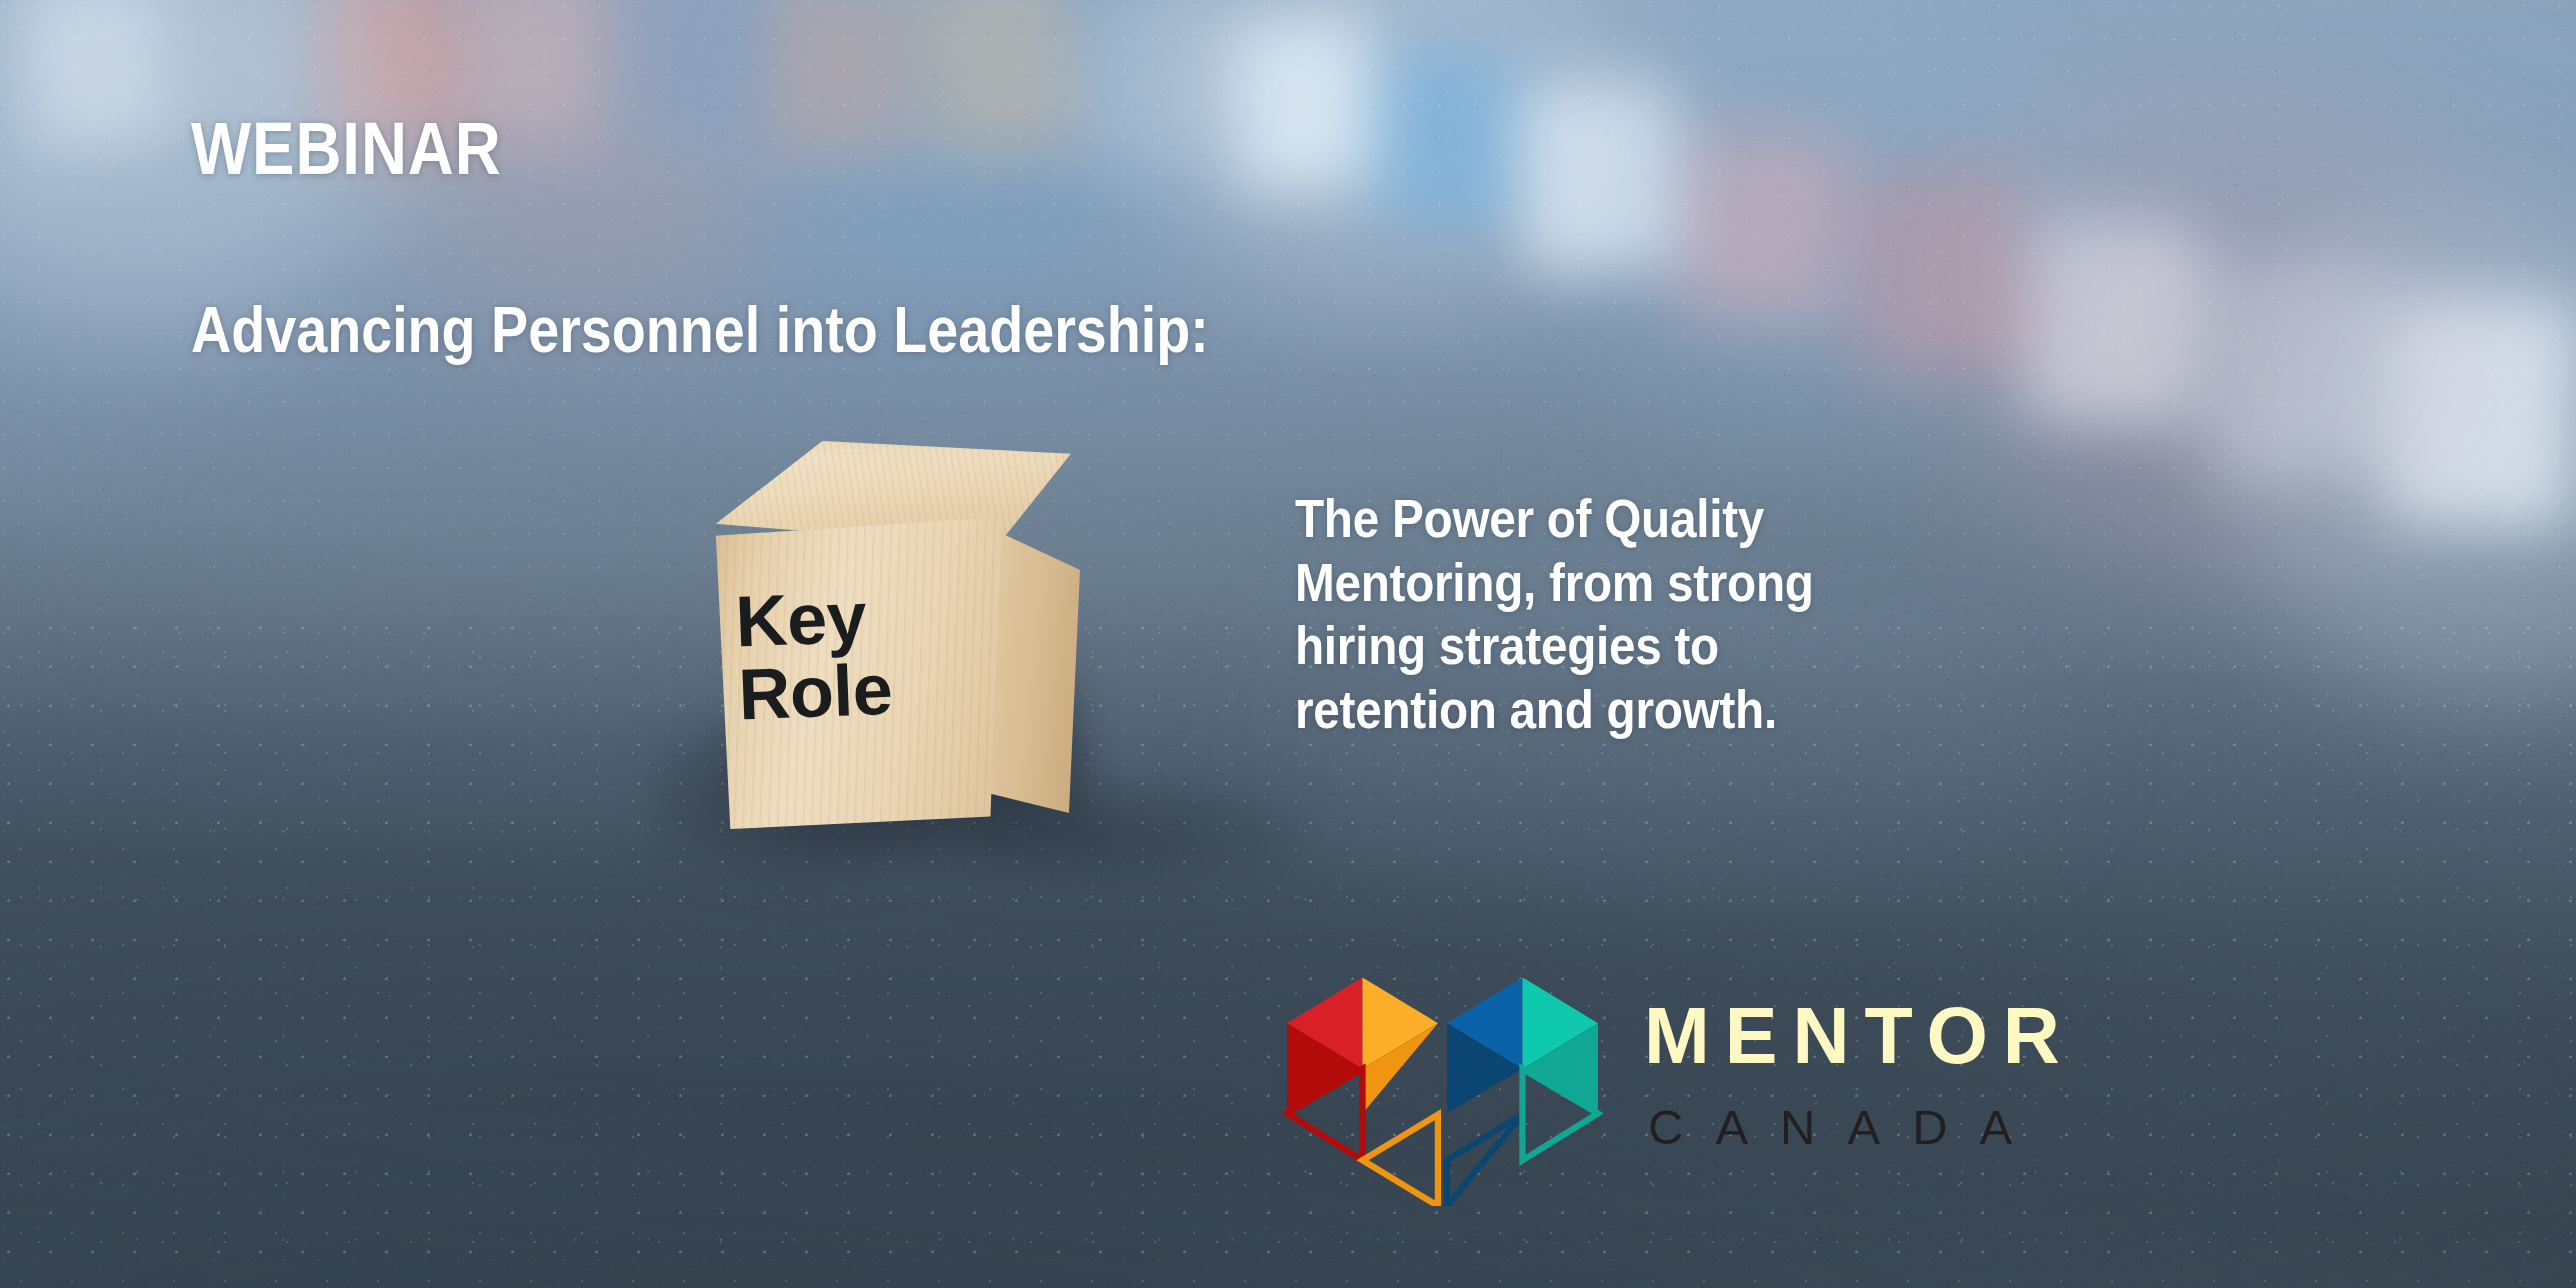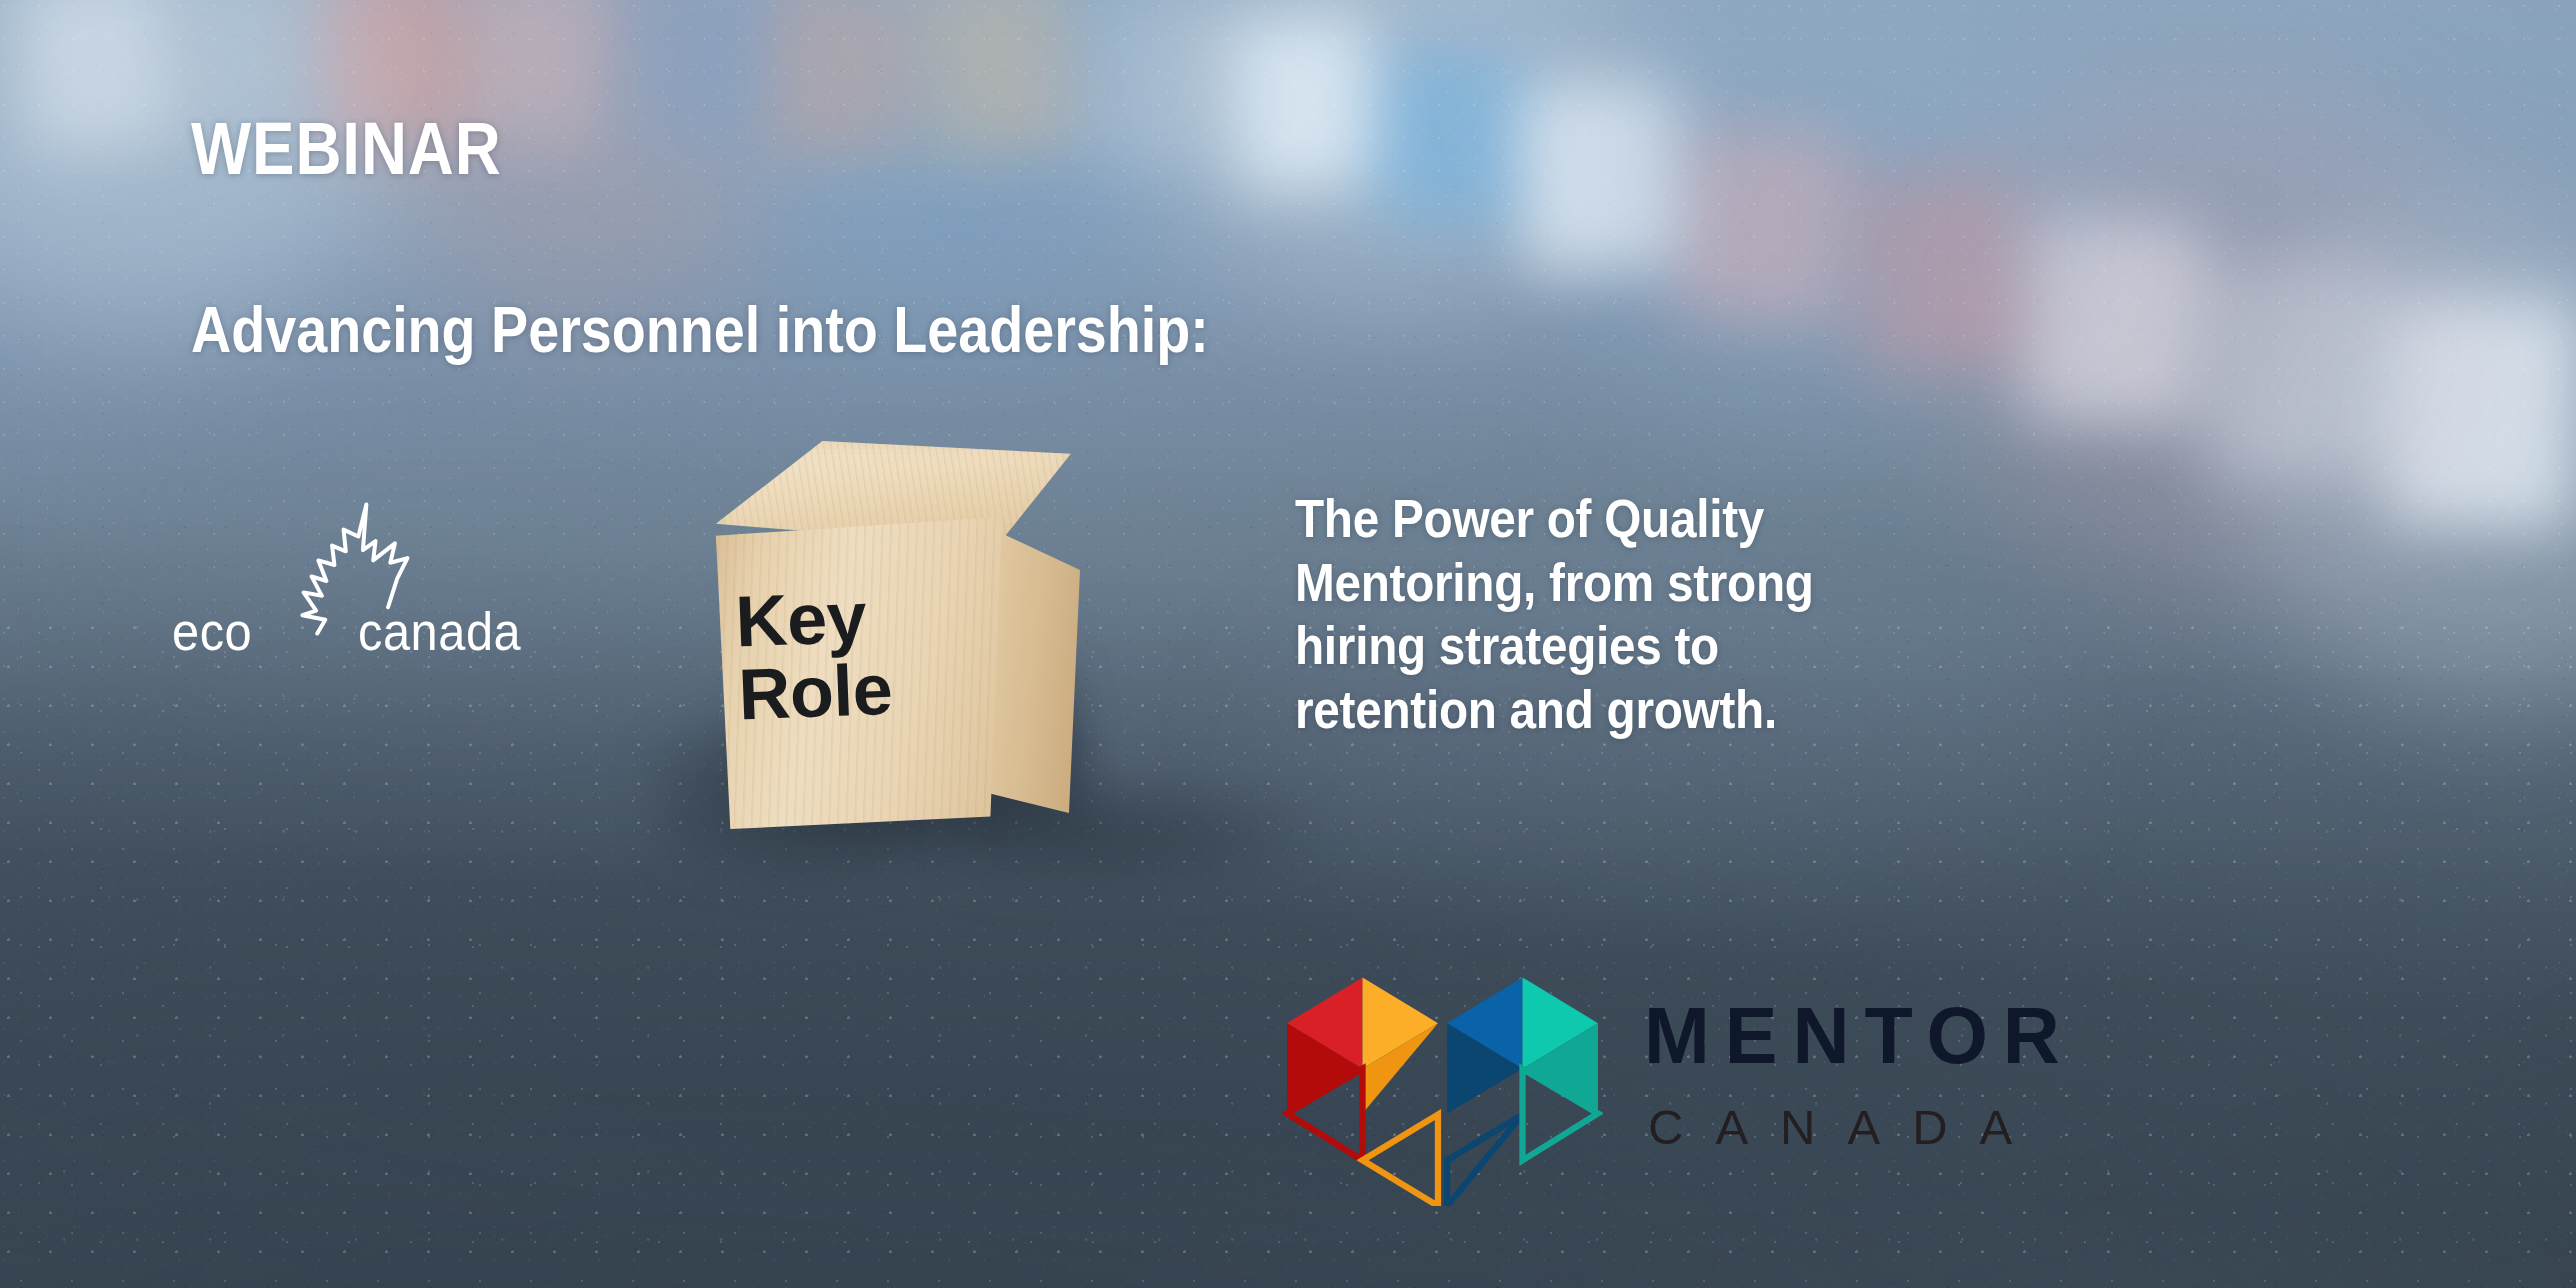--- a/index.html
+++ b/index.html
@@ -320,21 +320,21 @@
     position: absolute;
     left: 0px;
     top: 0px;
     width: 321px;
     height: 240px;
   }
   #mentor-word {
     position: absolute;
     left: 362px;
     top: 30px;
-    color: #0f172a;
+    color: #fef9c3;
     font-size: 79px;
     font-weight: 700;
     letter-spacing: 15px;
     line-height: 1;
   }
   #mentor-sub {
     position: absolute;
     left: 366px;
     top: 137px;
     color: #231f20;
@@ -382,29 +382,20 @@
   <div class="bg-layer" id="bg-desk"></div>
   <div class="bg-layer" id="bg-desk2"></div>
   <div class="bg-layer" id="bg-grain"></div>
   <div class="bg-layer" id="bg-grain-lower"></div>
   <div class="bg-layer" id="bg-vignette"></div>
 
   <div id="headline-webinar">WEBINAR</div>
 
   <div id="headline-title">Advancing Personnel into Leadership:</div>
 
-  <div id="eco-logo">
-    <svg id="eco-leaf" viewBox="0 0 240 252">
-      <path d="M118 6 L112 86 L134 70 L130 104 L168 74 L160 108 L190 100 L172 136 L156 186
-               M118 6 L104 62 L78 50 L82 88 L58 78 L62 112 L34 104 L48 140 L22 132 L40 166
-               L8 160 L30 192 L6 200 L46 208 L32 232" fill="none" stroke="#ffffff" stroke-width="7" stroke-linecap="round" stroke-linejoin="round"></path>
-    </svg>
-    <div id="eco-word-left">eco</div>
-    <div id="eco-word-right">canada</div>
-  </div>
 
   <div id="block-group">
     <div id="block-shadow"></div>
     <div id="block-shadow-right"></div>
     <div id="block-top"></div>
     <div id="block-top-grain"></div>
     <div id="block-side"></div>
     <div id="block-front"></div>
     <div id="block-front-grain"></div>
     <div id="block-text">

